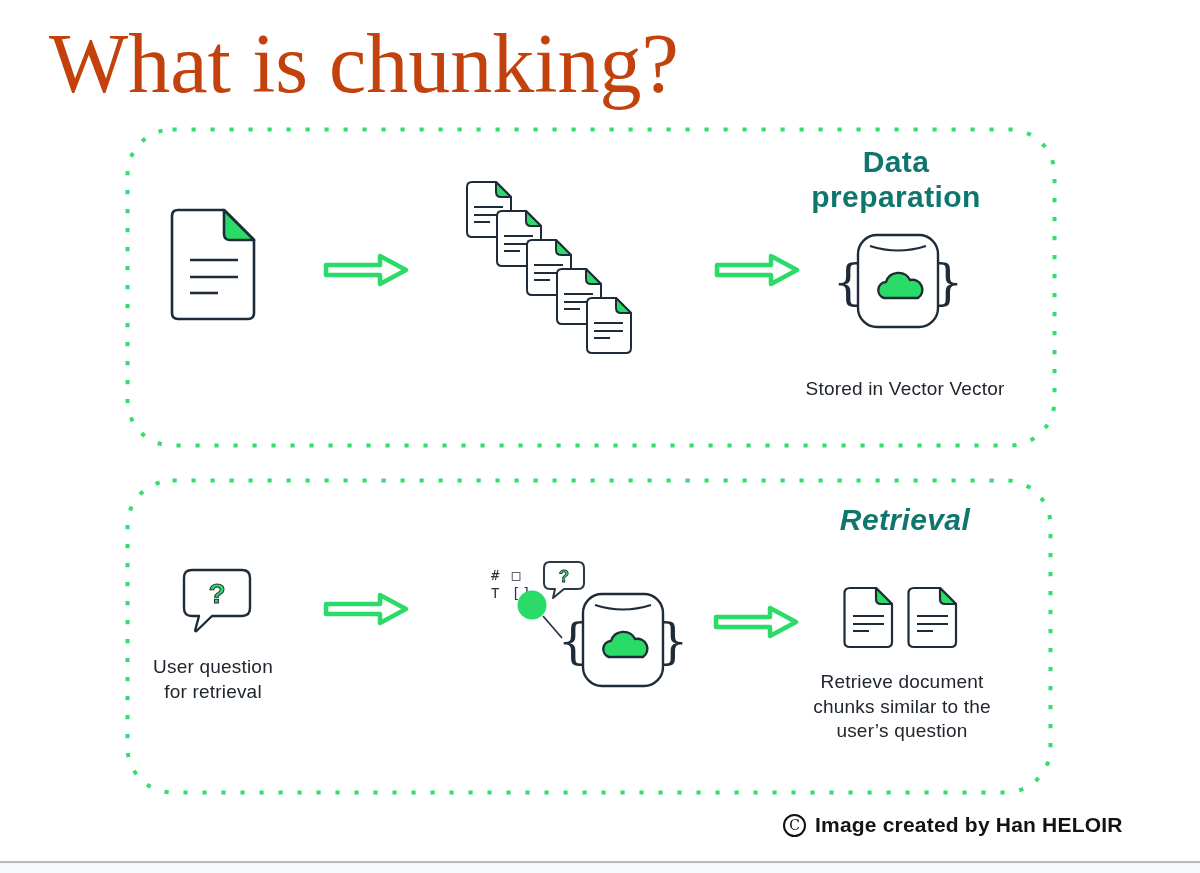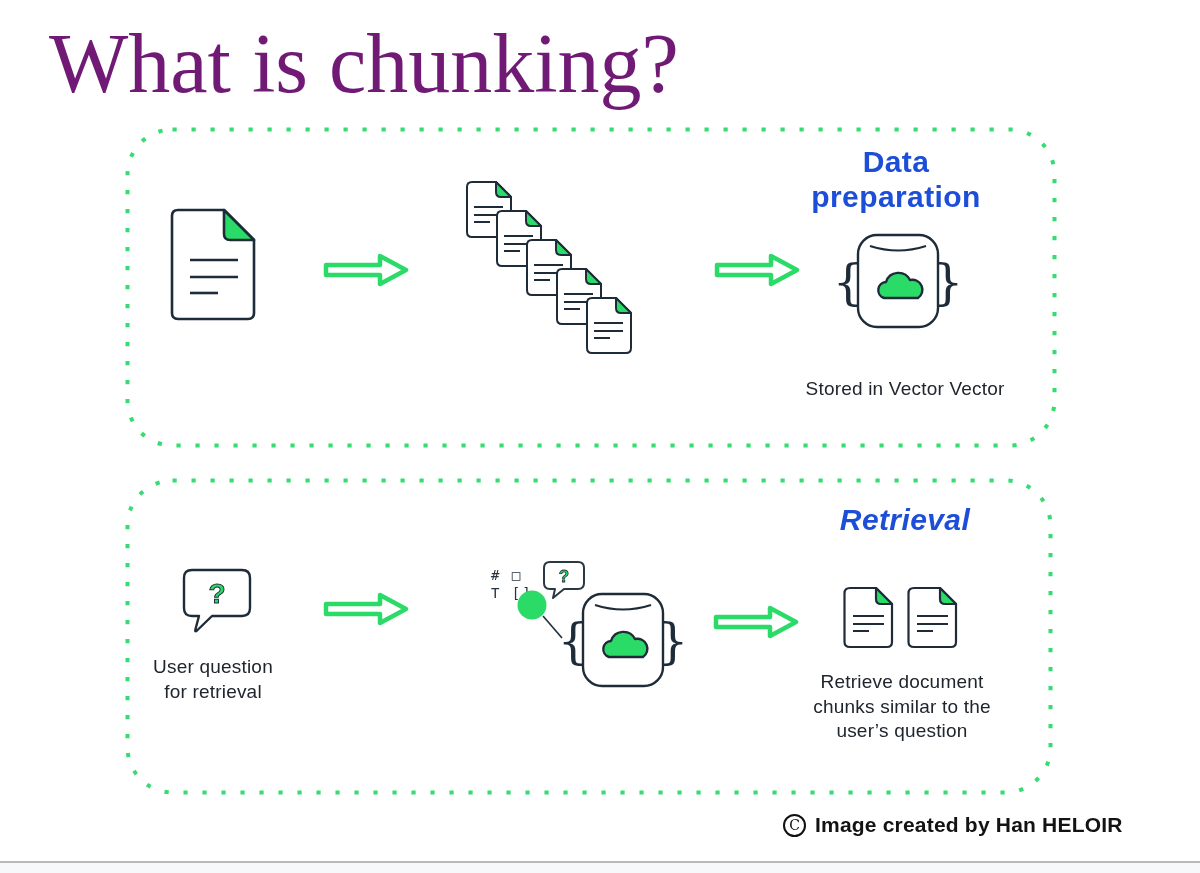--- a/index.html
+++ b/index.html
@@ -3,27 +3,27 @@
 <meta charset="utf-8">
 <style>
   html,body { margin:0; padding:0; background:#ffffff; }
   .page {
     position:relative; width:1200px; height:873px; background:#ffffff;
     font-family:"Liberation Sans", sans-serif; overflow:hidden;
   }
   .page-title {
     position:absolute; left:49px; top:22px; margin:0;
     font-family:"Liberation Serif", serif; font-weight:normal;
-    font-size:84px; line-height:1; color:#701a75; letter-spacing:0px;
+    font-size:84px; line-height:1; color:#c2410c; letter-spacing:0px;
   }
   .panel { position:absolute; }
   .panel .border-svg { position:absolute; left:0; top:0; overflow:visible; }
   .panel-title {
     position:absolute; text-align:center; white-space:pre-line;
-    font-weight:bold; font-size:30px; line-height:1.16; color:#1d4ed8;
+    font-weight:bold; font-size:30px; line-height:1.16; color:#0f766e;
     letter-spacing:0.4px;
   }
   .step-label {
     position:absolute; text-align:center; white-space:pre-line;
     font-size:19px; line-height:1.3; color:#20262e; letter-spacing:0.2px;
   }
   .step-label.small { font-size:15.5px; line-height:1.22; }
   .icon-abs { position:absolute; overflow:visible; }
   .glyph-rows {
     position:absolute; font-family:"DejaVu Sans Mono", monospace;

